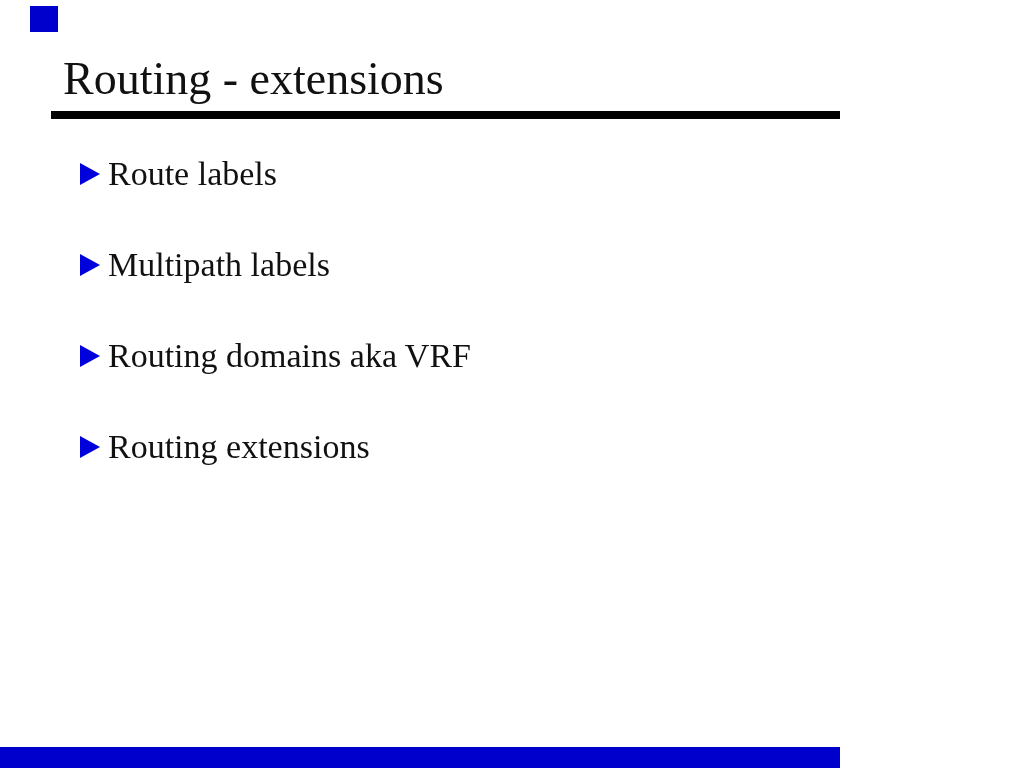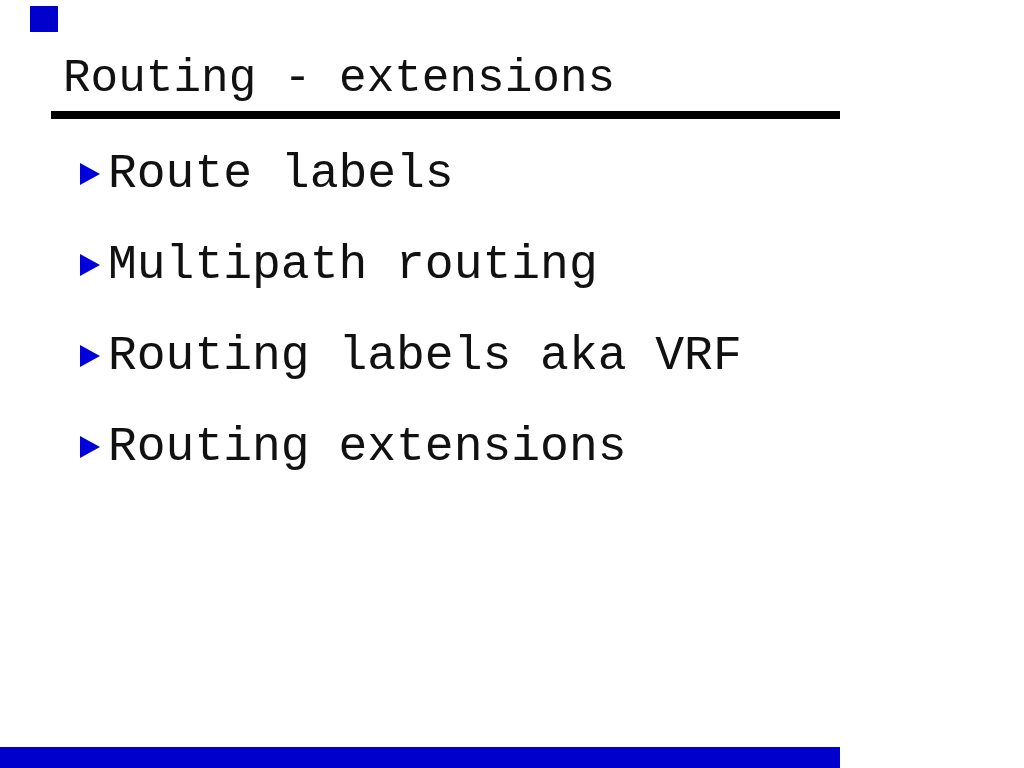--- a/index.html
+++ b/index.html
@@ -2,21 +2,21 @@
 <html><head>
 <meta charset="utf-8">
 <style>
   html, body { margin: 0; padding: 0; }
   .slide {
     position: relative;
     width: 840px;
     height: 768px;
     background: #ffffff;
     overflow: hidden;
-    font-family: Liberation Mono, monospace;
+    font-family: Liberation Serif, serif;
   }
   .corner-square {
     position: absolute;
     left: 30px;
     top: 6px;
     width: 28px;
     height: 26px;
   }
   .slide-title {
     position: absolute;
@@ -52,21 +52,21 @@
     display: inline-block;
     width: 0;
     height: 0;
     border-left: 20px solid #0000dd;
     border-top: 11px solid transparent;
     border-bottom: 11px solid transparent;
     margin-right: 8px;
     flex: 0 0 auto;
   }
   .bullet-label {
-    font-size: 48px;
+    font-size: 34px;
     line-height: 1;
     white-space: nowrap;
   }
   .footer-bar {
     position: absolute;
     left: 0;
     bottom: 0;
     width: 1024px;
     height: 21px;
   }
@@ -84,27 +84,27 @@
 
   <ul class="bullet-list" style="color: rgb(17, 17, 17);">
 
     <li class="bullet-item">
       <span class="bullet-triangle" style="border-left-color: rgb(0, 0, 221);"></span>
       <span class="bullet-label">Route labels</span>
     </li>
 
     <li class="bullet-item">
       <span class="bullet-triangle" style="border-left-color: rgb(0, 0, 221);"></span>
-      <span class="bullet-label">Multipath routing</span>
+      <span class="bullet-label">Multipath labels</span>
     </li>
 
 
     <li class="bullet-item">
       <span class="bullet-triangle" style="border-left-color: rgb(0, 0, 221);"></span>
-      <span class="bullet-label">Routing labels aka VRF</span>
+      <span class="bullet-label">Routing domains aka VRF</span>
     </li>
 
     <li class="bullet-item">
       <span class="bullet-triangle" style="border-left-color: rgb(0, 0, 221);"></span>
       <span class="bullet-label">Routing extensions</span>
     </li>
 
   </ul>
 
   <div class="footer-bar" style="background: rgb(0, 0, 204);"></div>

